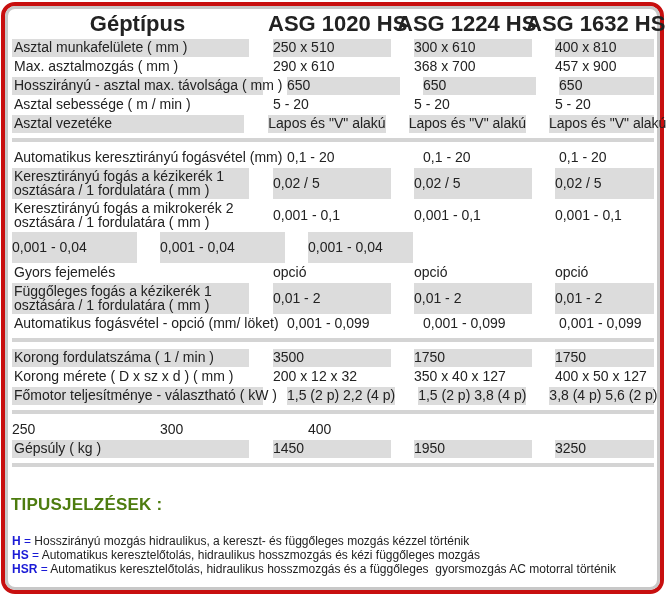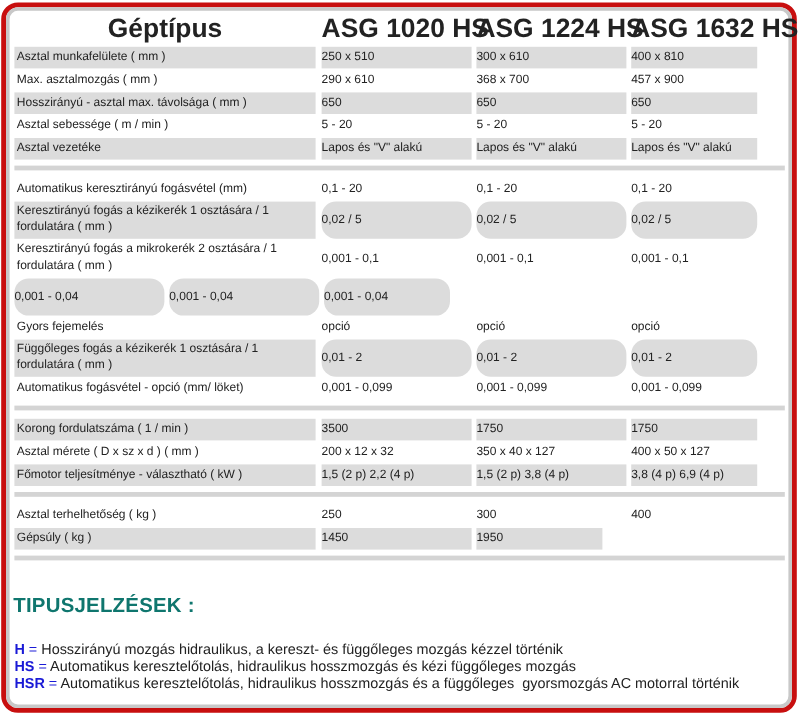--- a/index.html
+++ b/index.html
@@ -4,37 +4,37 @@
 <style>
   html, body { margin:0; padding:0; background:#ffffff; }
   body { width:669px; height:601px; position:relative; overflow:hidden;
          font-family:"Liberation Sans", "DejaVu Sans", sans-serif; color:#222; }
   .frame { position:absolute; left:1px; top:2px; width:663px; height:592px;
            border:4px solid #c80f0f; border-radius:14px; box-sizing:border-box; background:#fff; }
   .inner { position:absolute; left:0; top:0; right:0; bottom:0;
            border:3px solid #c8c8c8; border-radius:10px; box-sizing:border-box; }
   .content { position:absolute; left:7px; top:5px; width:642px; }
 
-  .row { display:flex; height:18px; margin-bottom:1px; font-size:10px; line-height:17px; }
+  .row { display:flex; height:18px; margin-bottom:1px; font-size:14px; line-height:17px;gap:19px; }
   .row.tall { height:31px; margin-bottom:1px; }
   .row .lbl { width:251px; margin-right:5px; padding-left:2px; box-sizing:border-box; white-space:nowrap; }
   .row.tall .lbl { white-space:normal; line-height:14px; padding-top:1px; }
   .row .val { width:125px; margin-right:4px; text-align:left; box-sizing:border-box; white-space:nowrap; }
   .row .val:last-child { margin-right:0; width:105px; }
-  .row.tall .val { line-height:31px;border-radius:12px; }
+  .row.tall .val { line-height:31px; }
   .row.shade .lbl, .row.shade .val { background:#dcdcdc; }
 
   .hdr { display:flex; height:26px; font-weight:bold; font-size:22px; line-height:26px; margin-bottom:2px; }
   .hdr .lbl { width:251px; margin-right:5px; text-align:center; }
   .hdr .val { width:125px; margin-right:4px; text-align:center; white-space:nowrap; }
   .hdr .val:last-child { margin-right:0; width:128px; }
 
   .sep { height:4px; background:#d4d4d4; margin:5px 0 7px 0; }
 
-  .legend-title { font-weight:bold; font-size:17px; margin:28px 0 12px -1px; letter-spacing:0.2px; color:#0f766e; }
+  .legend-title { font-weight:bold; font-size:17px; margin:28px 0 12px -1px; letter-spacing:0.2px; color:#4d7c0f; }
   .legend { margin-top:19px; font-size:12px; line-height:14px; color:#222; }
   .legend .code { color:#1a1ad6; font-weight:bold; }
   .legend .eq { color:#1a1ad6; }
 </style>
 </head>
 <body>
 
 <div class="frame">
   <div class="inner"></div>
   <div class="content">
@@ -125,44 +125,44 @@
           <div class="sep"></div>
         </div>
         <div>
           <div class="row shade">
             <div class="lbl">Korong fordulatszáma ( 1 / min )</div>
             <div class="val">3500</div>
             <div class="val">1750</div>
             <div class="val">1750</div>
           </div>
           <div class="row">
-            <div class="lbl">Asztal mérete ( D x sz x d ) ( mm )</div>
+            <div class="lbl">Korong mérete ( D x sz x d ) ( mm )</div>
             <div class="val">200 x 12 x 32</div>
             <div class="val">350 x 40 x 127</div>
             <div class="val">400 x 50 x 127</div>
           </div>
           <div class="row shade">
             <div class="lbl">Főmotor teljesítménye - választható ( kW )</div>
             <div class="val">1,5 (2 p) 2,2 (4 p)</div>
             <div class="val">1,5 (2 p) 3,8 (4 p)</div>
-            <div class="val">3,8 (4 p) 6,9 (4 p)</div>
+            <div class="val">3,8 (4 p) 5,6 (2 p)</div>
           </div>
           <div class="sep"></div>
         </div>
         <div>
           <div class="row">
-            <div class="lbl">Asztal terhelhetőség ( kg )</div>
             <div class="val">250</div>
             <div class="val">300</div>
             <div class="val">400</div>
           </div>
           <div class="row shade">
             <div class="lbl">Gépsúly ( kg )</div>
             <div class="val">1450</div>
             <div class="val">1950</div>
+            <div class="val">3250</div>
           </div>
           <div class="sep"></div>
         </div>
       </div>
 
     <div class="legend-title">TIPUSJELZÉSEK :</div>
     <div class="legend" id="legend">
         <div><span class="code">H</span><span class="eq" style="white-space: pre;"> = </span><span style="white-space: pre;">Hosszirányú mozgás hidraulikus, a kereszt- és függőleges mozgás kézzel történik</span></div>
         <div><span class="code">HS</span><span class="eq" style="white-space: pre;"> = </span><span style="white-space: pre;">Automatikus keresztelőtolás, hidraulikus hosszmozgás és kézi függőleges mozgás</span></div>
         <div><span class="code">HSR</span><span class="eq" style="white-space: pre;"> = </span><span style="white-space: pre;">Automatikus keresztelőtolás, hidraulikus hosszmozgás és a függőleges  gyorsmozgás AC motorral történik</span></div>

